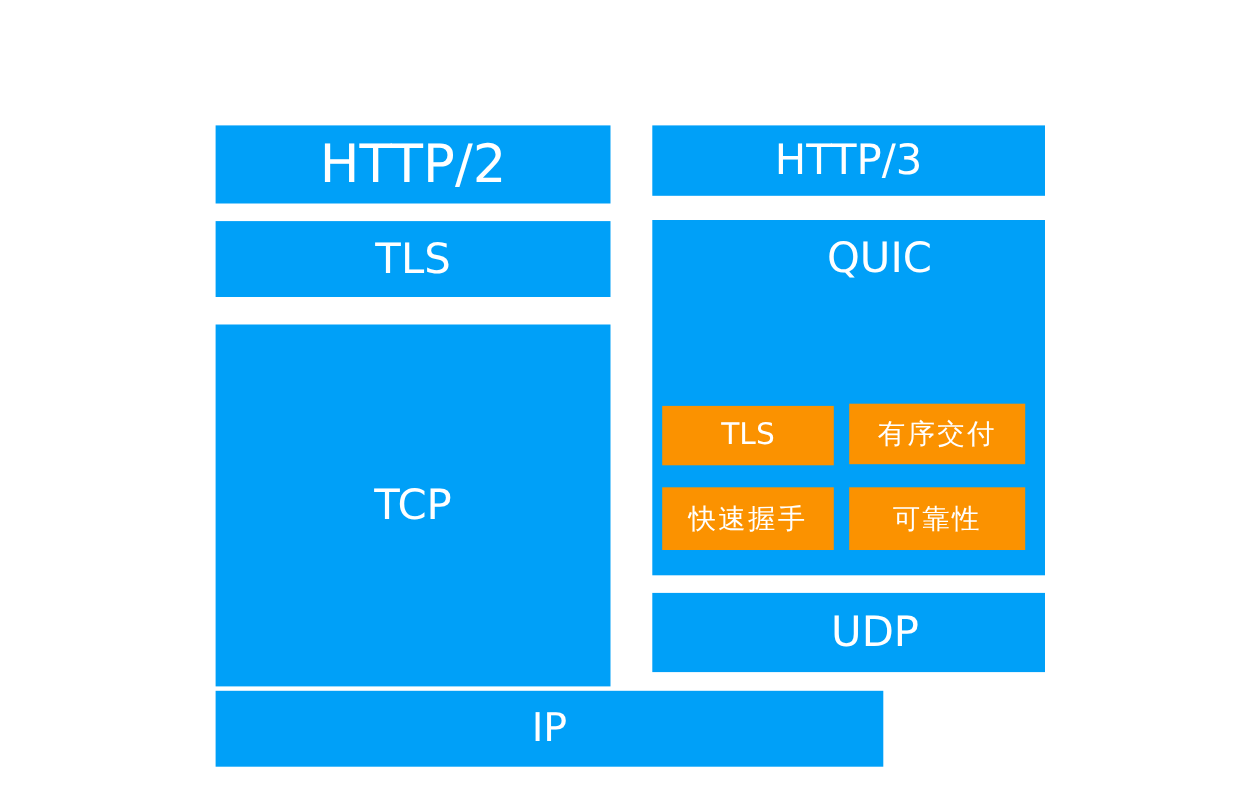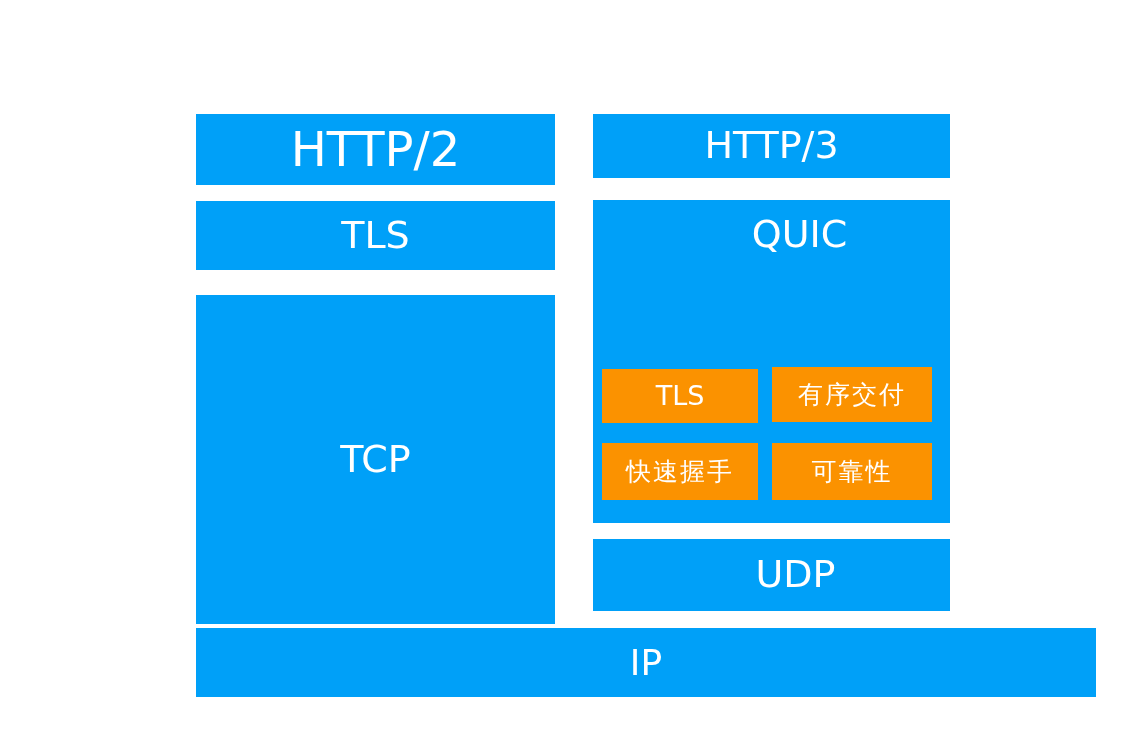--- a/index.html
+++ b/index.html
@@ -110,21 +110,21 @@
   }
 
   #box-udp {
     left: 593px;  top: 539px;  width: 357px; height: 72px;
     font-size: 38px;
     padding-left: 48px;
   }
 
   
   #box-ip {
-    left: 196px;  top: 628px;  width: 900px; height: 69px;
+    left: 196px;  top: 628px;  width: 607px; height: 69px;
     font-size: 36px;
   }
 </style>
 </head>
 <body>
 
 <div id="diagram">
 
   <div class="box blue" id="box-http2">HTTP/2</div>
 

